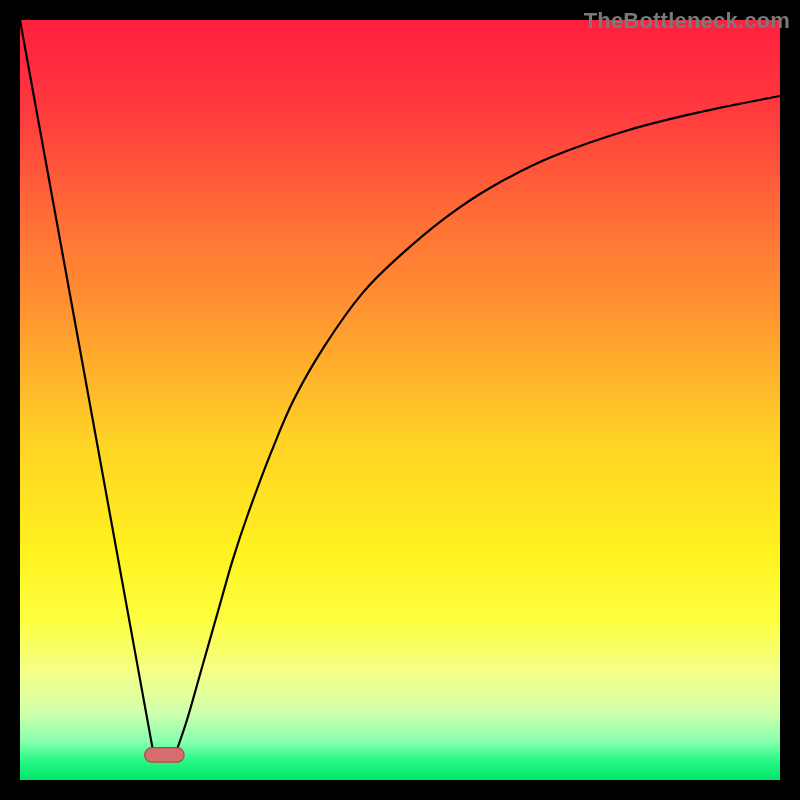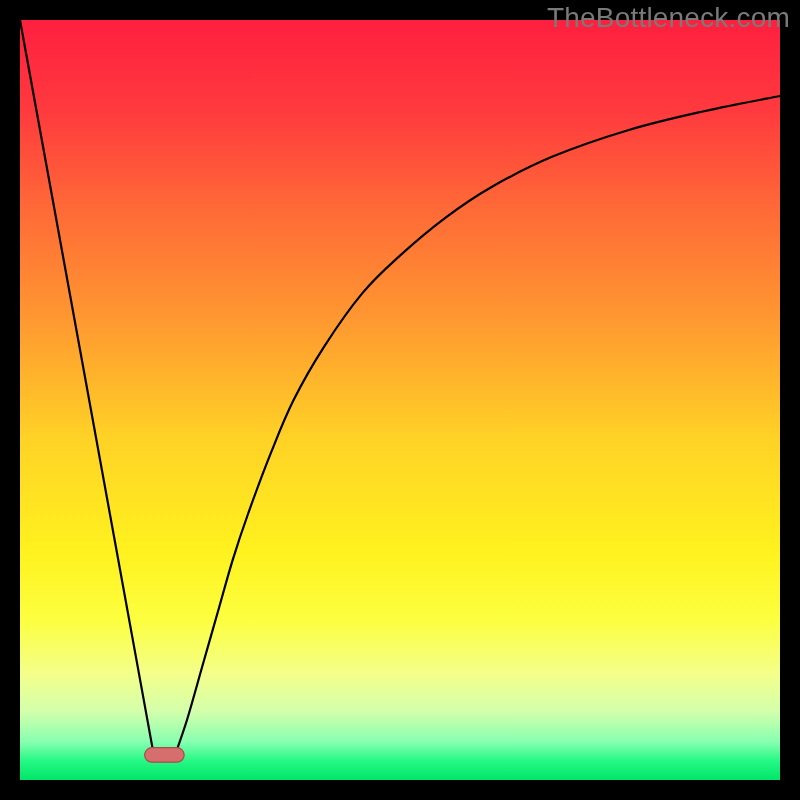--- a/index.html
+++ b/index.html
@@ -18,25 +18,25 @@
   }
   .plot {
     position: absolute;
     left: 20px;
     top: 20px;
     width: 760px;
     height: 760px;
   }
   .watermark {
     position: absolute;
-    top: 2px;
+    top: 8px;
     right: 10px;
     color: #7a7a7a;
-    font-size: 28px;
-    font-weight: 400;
+    font-size: 22px;
+    font-weight: 700;
     letter-spacing: 0.2px;
     user-select: none;
   }
   svg { display: block; }
 </style>
 </head>
 <body>
 
 <div class="frame">
   <div class="plot">

